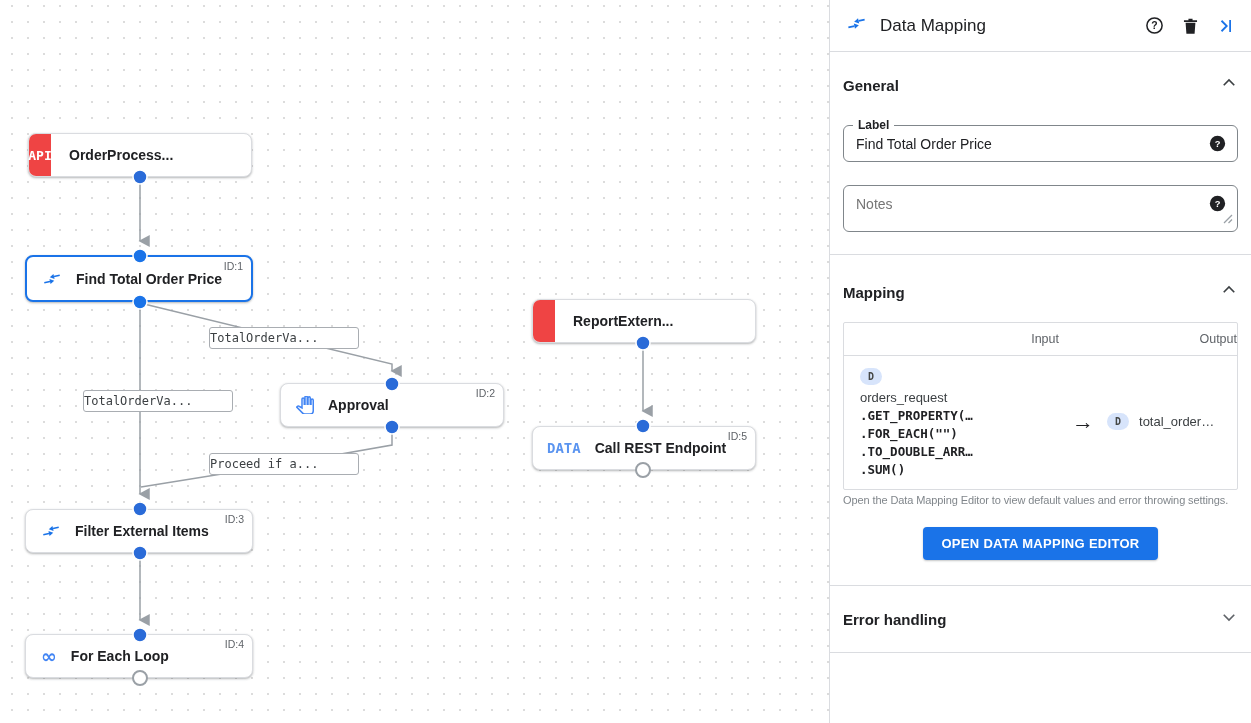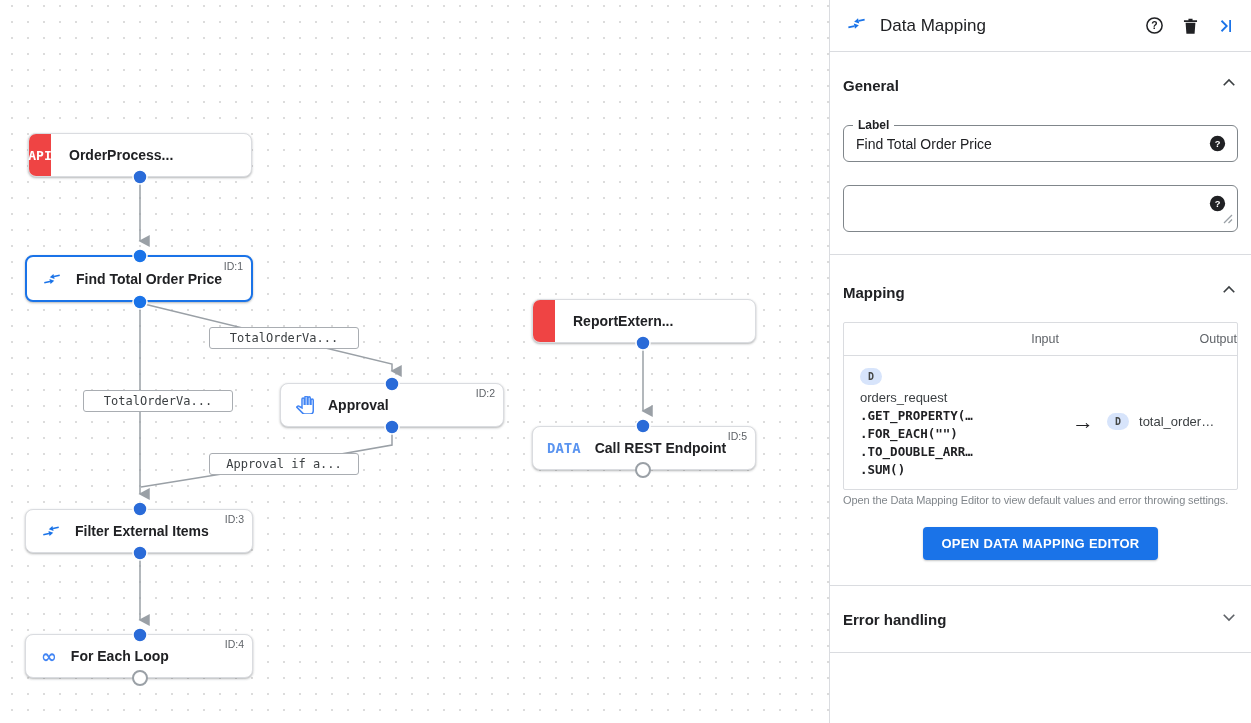--- a/index.html
+++ b/index.html
@@ -22,21 +22,21 @@
     display:flex; align-items:center; justify-content:center;
     font-family:"DejaVu Sans Mono", monospace; font-size:13px; font-weight:bold; }
   .api-node-text { margin-left:18px; }
   .rest-badge { font-family:"DejaVu Sans Mono", monospace; font-size:14px; font-weight:bold;
     color:#5a94f0; margin-left:14px; }
   .node-icon { margin-left:15px; display:flex; align-items:center; }
   .node-icon + .node-label, .rest-badge + .node-label { margin-left:14px; }
   .infinity-glyph { color:#4285f4; font-size:19px; font-weight:bold; line-height:1;
     font-family:"DejaVu Sans", sans-serif; }
   .edge-label { position:absolute; z-index:3; width:150px; height:22px; background:#fff;
-    border:1px solid #a9adb2; border-radius:3px; text-align:center; line-height:20px;
+    border:1px solid #a9adb2; border-radius:3px; text-align:left; line-height:20px;
     font-family:"DejaVu Sans Mono", monospace; font-size:12px; color:#3c4043; }
 
   
   .panel { width:421px; height:723px; background:#fff; display:flex; flex-direction:column; }
   .panel-header { height:52px; display:flex; align-items:center; padding:0 16px;
     border-bottom:1px solid #dadce0; flex:none; }
   .panel-title { font-size:17px; color:#202124; margin-left:13px; flex:1; }
   .header-iconbtn { background:none; border:none; padding:0; margin-left:18px; cursor:pointer;
     display:flex; align-items:center; }
   .section { padding:0 13px; }
@@ -183,21 +183,21 @@
     <div class="node" style="left:25px; top:634px; width:228px;">
       <span class="node-icon">
           <span class="infinity-glyph">∞</span>
         </span>
       <div class="node-label">For Each Loop</div>
       <span class="node-id">ID:4</span>
     </div>
 
     <div class="edge-label" style="left:209px; top:327px;">TotalOrderVa...</div>
     <div class="edge-label" style="left:83px; top:390px;">TotalOrderVa...</div>
-    <div class="edge-label" style="left:209px; top:453px;">Approval if a...</div>
+    <div class="edge-label" style="left:209px; top:453px;">Proceed if a...</div>
   </div>
 
   <div class="panel">
 
     <div class="panel-header">
       <span>
         <svg width="21" height="21" viewBox="0 0 24 24">
             <g transform="rotate(-12 12 12)" stroke="#1a73e8" stroke-width="2" fill="#1a73e8">
               <line x1="2" y1="14.5" x2="9" y2="14.5"></line>
               <path d="M9 11.4 L9 17.6 L14.2 14.5 Z" stroke="none"></path>
@@ -241,20 +241,21 @@
         <input type="text" value="Find Total Order Price" style="">
         <span class="help-dot">
           <svg width="17" height="17" viewBox="0 0 20 20">
               <circle cx="10" cy="10" r="9" fill="#202124"></circle>
               <text x="10" y="14.2" text-anchor="middle" font-size="11" font-weight="bold" fill="#fff" font-family="Liberation Sans, sans-serif">?</text>
             </svg>
         </span>
       </div>
 
       <div class="mtextarea" style="margin-top:23px;">
+        <textarea placeholder="Notes" style=""></textarea>
         <span class="help-dot" style="top:9px;">
           <svg width="17" height="17" viewBox="0 0 20 20">
               <circle cx="10" cy="10" r="9" fill="#202124"></circle>
               <text x="10" y="14.2" text-anchor="middle" font-size="11" font-weight="bold" fill="#fff" font-family="Liberation Sans, sans-serif">?</text>
             </svg>
         </span>
         <span class="resize-grip">
           <svg width="10" height="10" viewBox="0 0 10 10" stroke="#9aa0a6" stroke-width="1.2">
               <line x1="9" y1="1" x2="1" y2="9"></line>
               <line x1="9" y1="5.5" x2="5.5" y2="9"></line>

